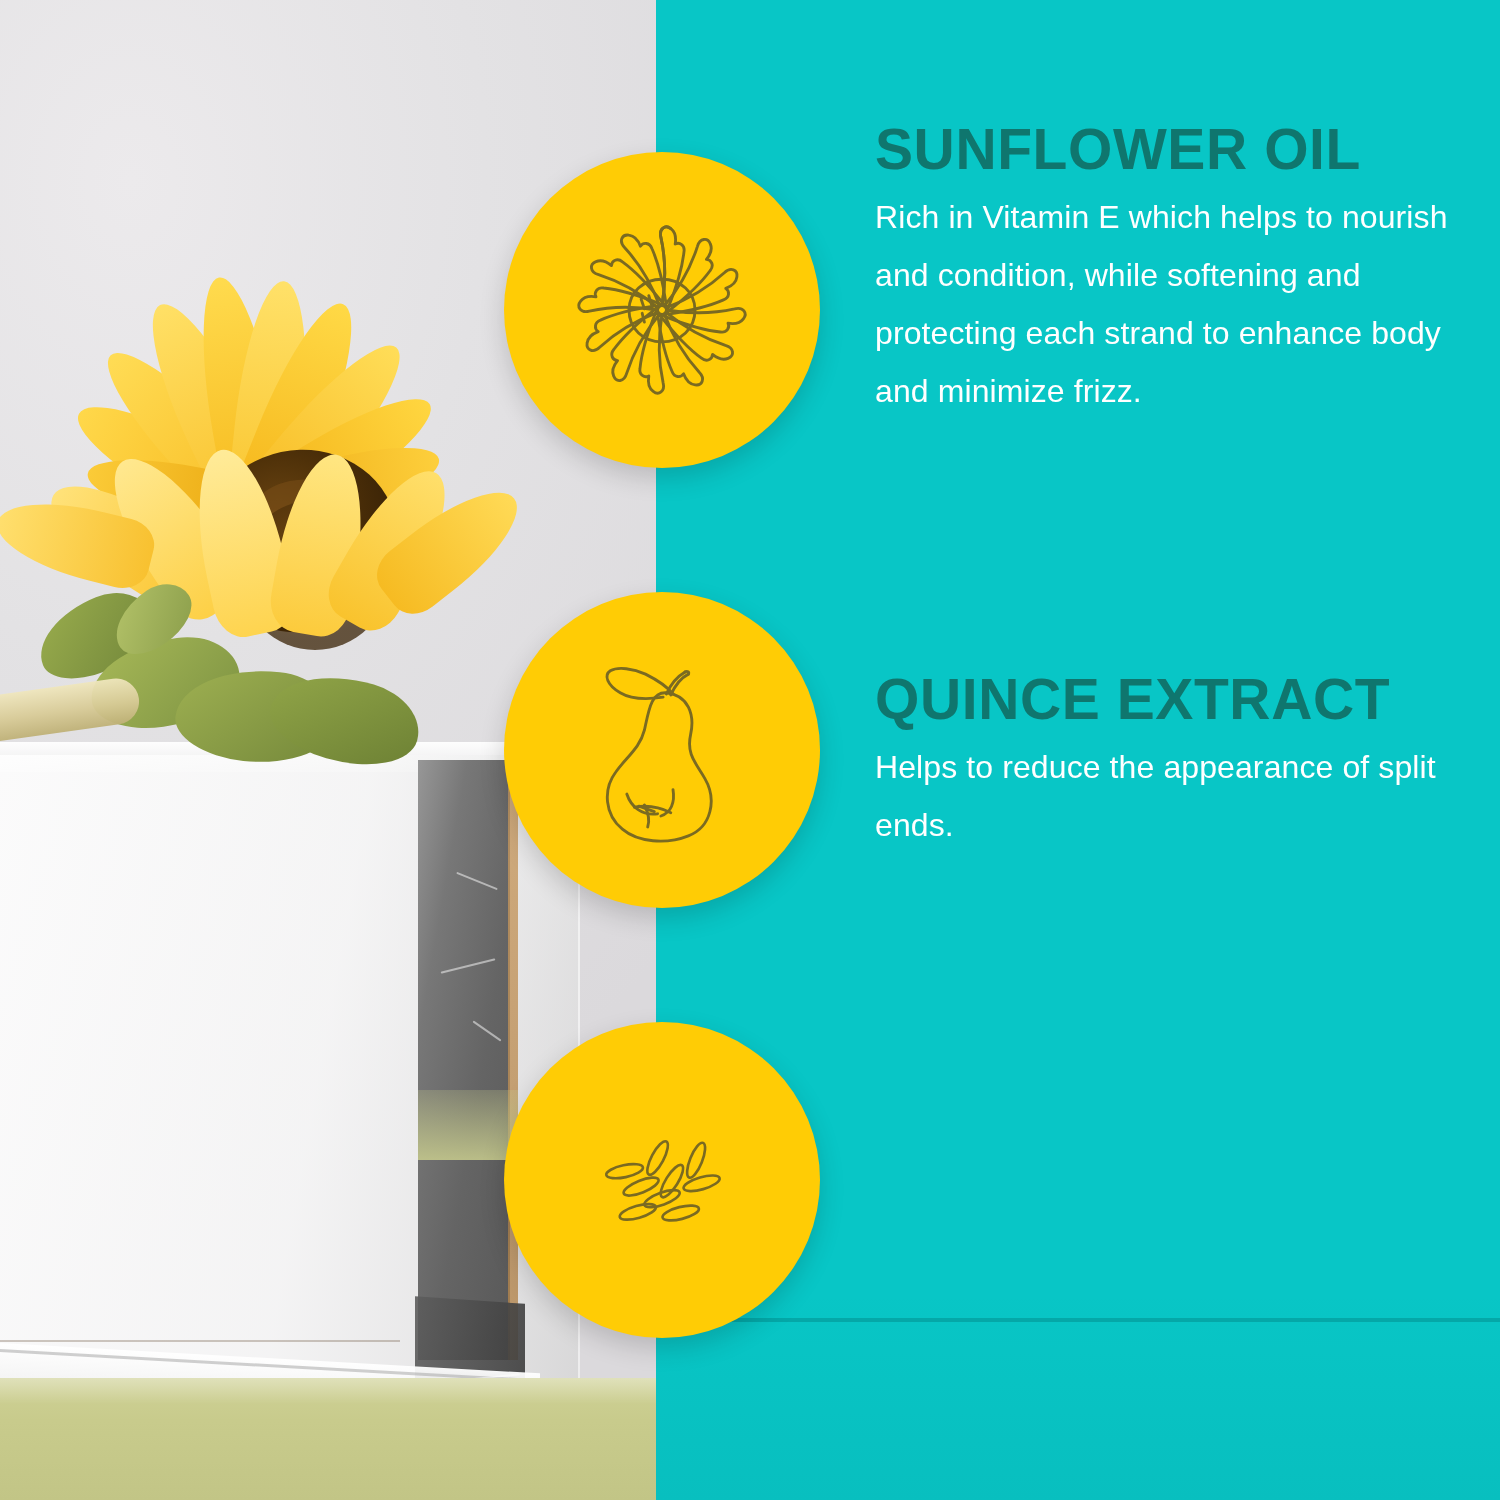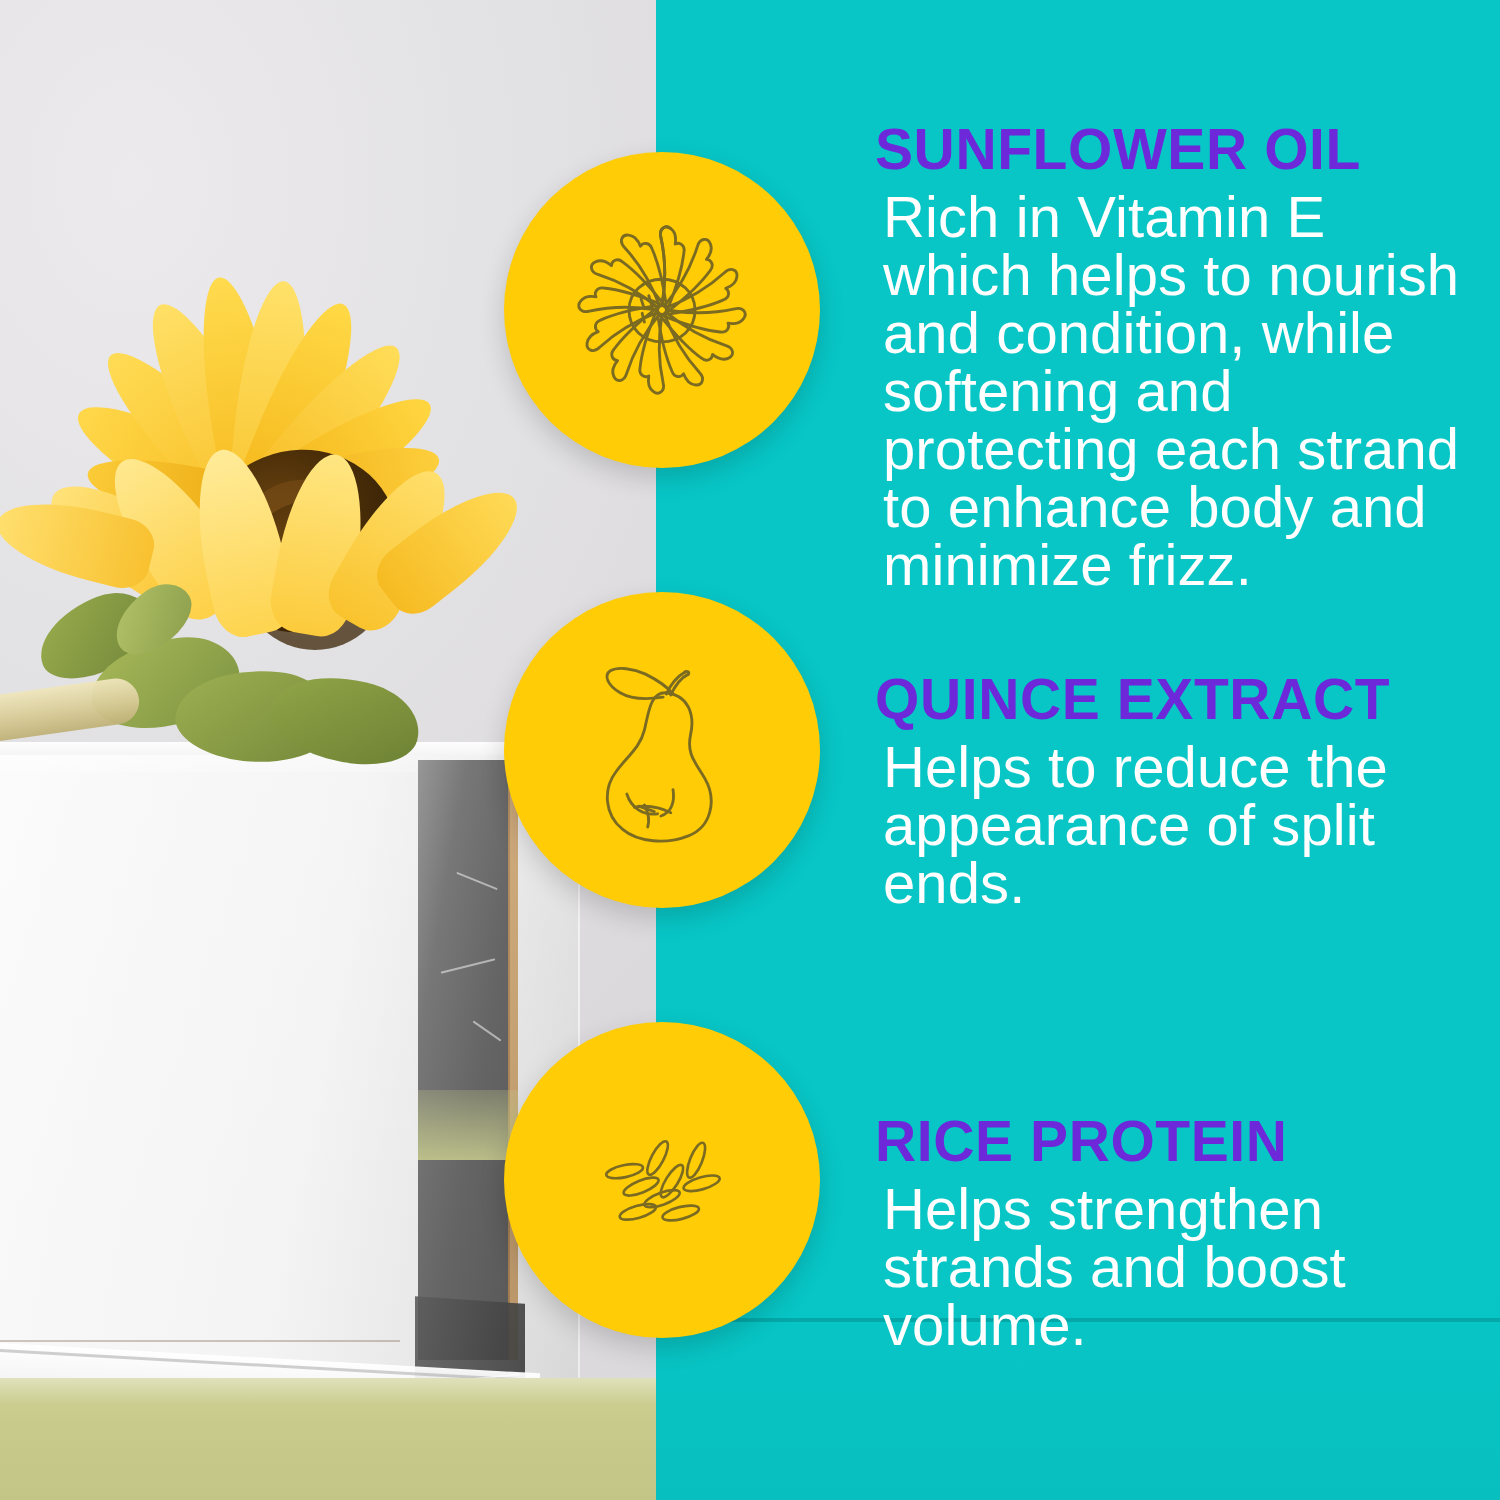--- a/index.html
+++ b/index.html
@@ -123,24 +123,24 @@
   .badge svg{display:block;}
   .b1{left:504px;top:152px;}
   .b2{left:504px;top:592px;}
   .b3{left:504px;top:1022px;}
 
   
   .block{position:absolute;left:875px;width:590px;color:#ffffff;}
   .block h2{
     margin:0 0 8px 0;
     font-size:57px;line-height:62px;font-weight:bold;
-    letter-spacing:.6px;color:#6d28d9;
+    letter-spacing:.6px;color:#0f766e;
   }
   .block p{
-    margin:8px;font-size:58px;line-height:58px;font-weight:normal;
+    margin:0;font-size:32px;line-height:58px;font-weight:normal;
     color:#ffffff;letter-spacing:.1px;
   }
   .t1{top:118px;width:600px;}
   .t2{top:668px;}
   .t3{top:1110px;}
 </style>
 </head>
 <body>
 
 <div id="page">
@@ -303,18 +303,14 @@
   <div class="block t1">
     <h2>SUNFLOWER OIL</h2>
     <p>Rich in Vitamin E which helps to nourish and condition, while softening and protecting each strand to enhance body and minimize frizz.</p>
   </div>
 
   <div class="block t2">
     <h2>QUINCE EXTRACT</h2>
     <p>Helps to reduce the appearance of split ends.</p>
   </div>
 
-  <div class="block t3">
-    <h2>RICE PROTEIN</h2>
-    <p>Helps strengthen strands and boost volume.</p>
-  </div>
 
 </div>
 
 </body></html>

